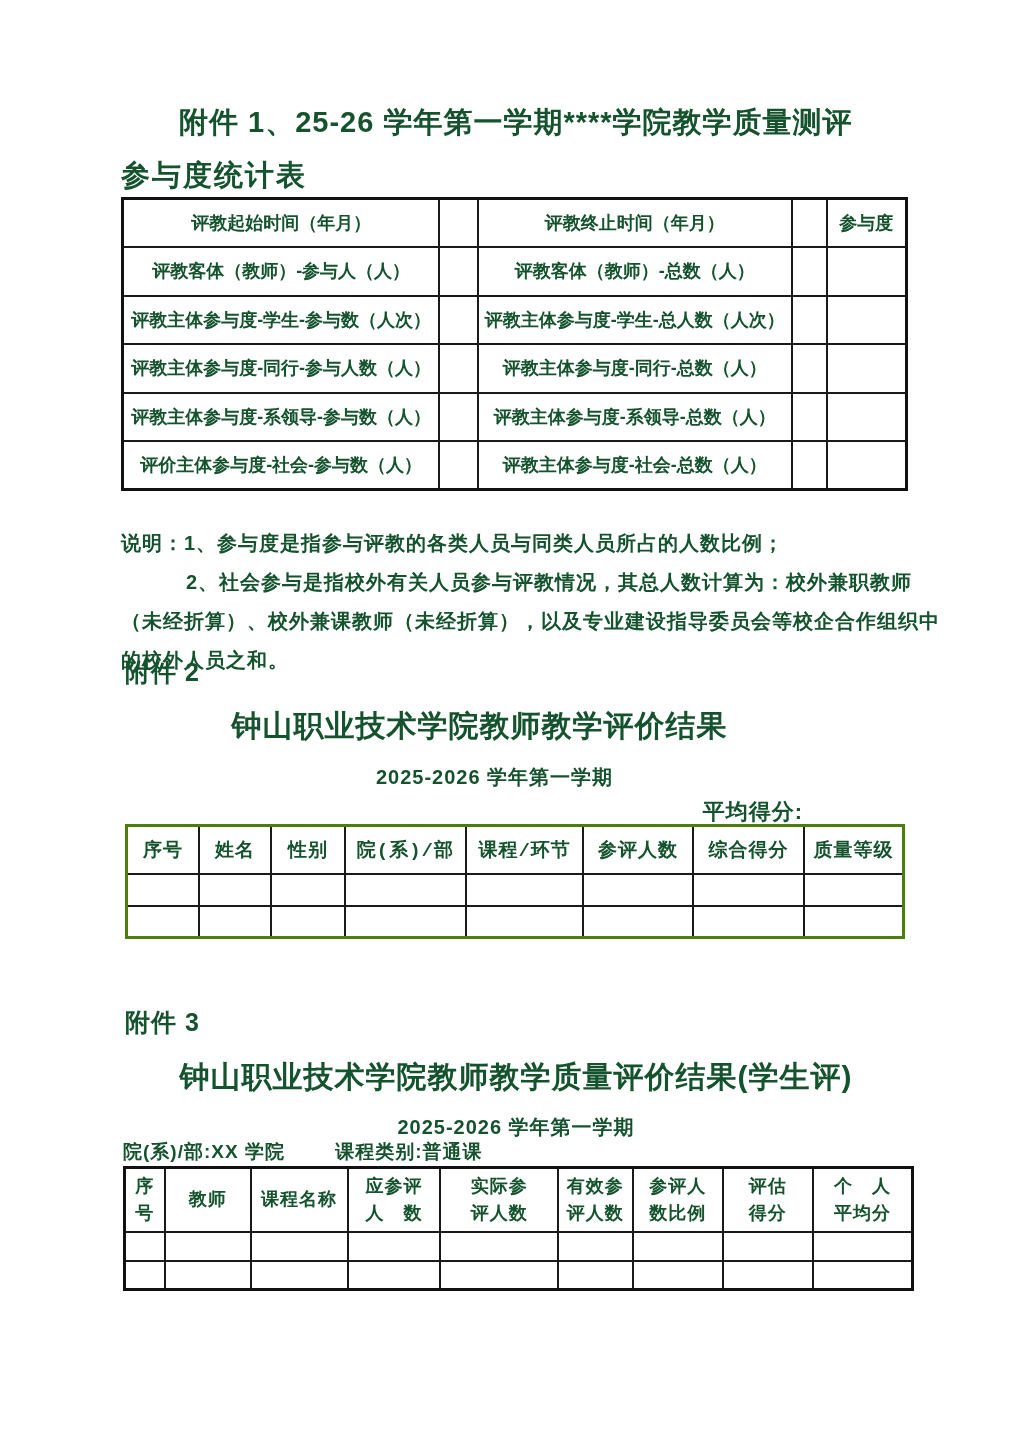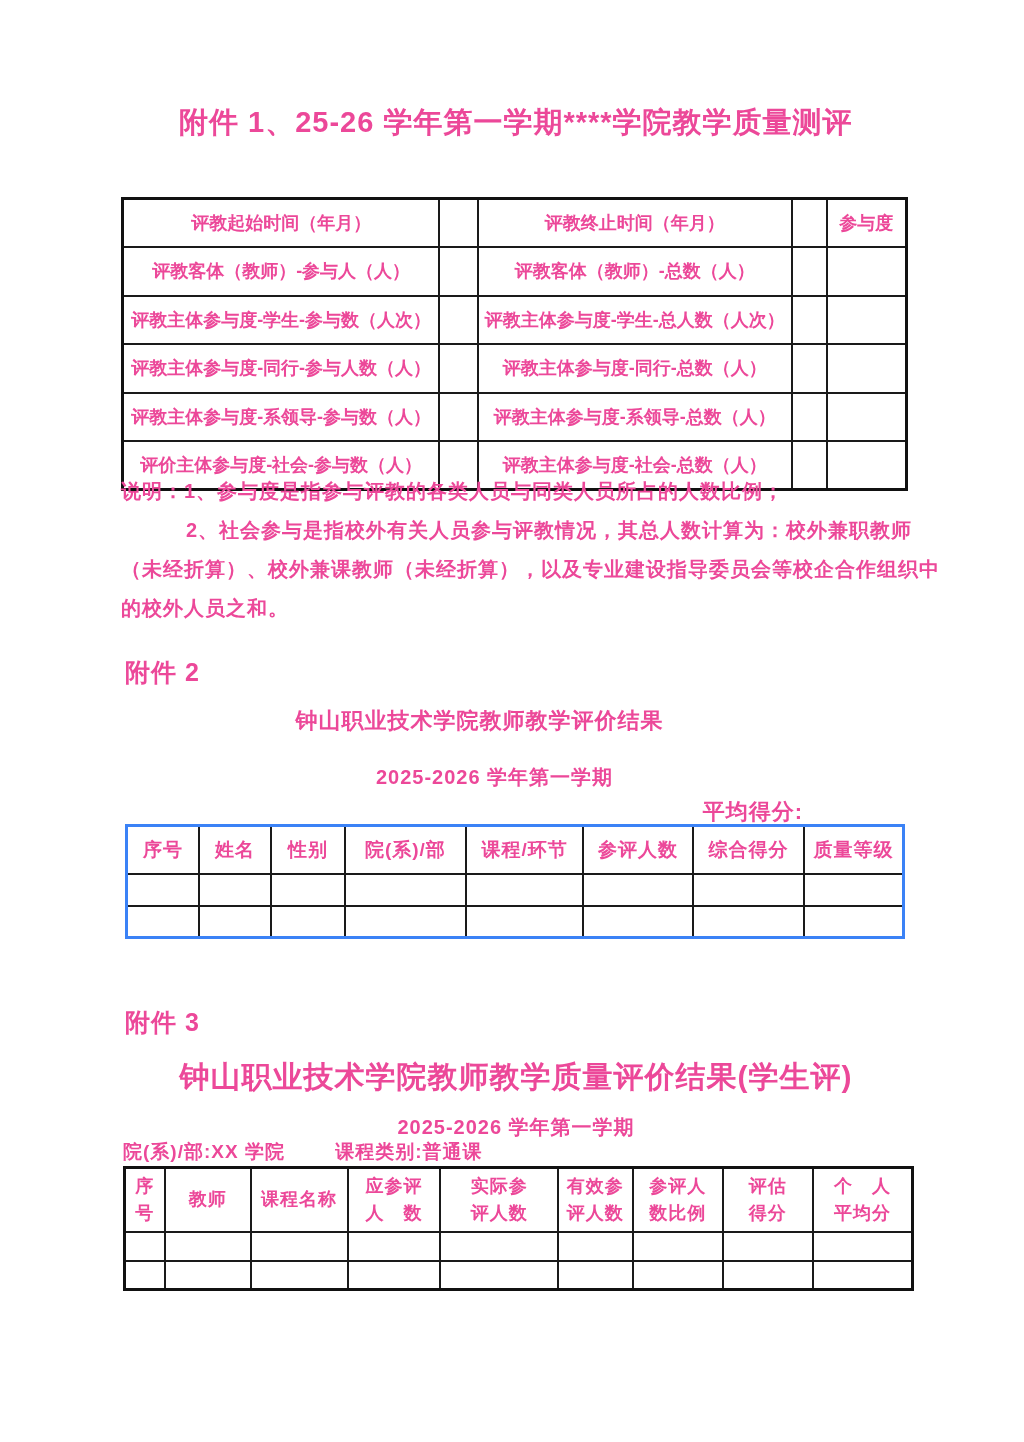--- a/index.html
+++ b/index.html
@@ -2,21 +2,21 @@
 <html><head>
 <meta charset="utf-8">
 <style>
   * { margin: 0; padding: 0; box-sizing: border-box; }
   html, body { background: #e8e8e8; }
   .page {
     position: relative;
     width: 1024px;
     height: 1442px;
     background: #ffffff;
-    color: #ec4899;
+    color: #14532d;
     font-family: "Liberation Sans", "DejaVu Sans", sans-serif;
     overflow: hidden;
   }
   
   .att1-title {
     position: absolute;
     left: 121px; top: 96px;
     width: 800px;
     font-size: 29px;
     font-weight: 700;
@@ -33,21 +33,21 @@
     position: absolute;
     left: 121px; top: 197px;
     width: 787px; height: 294px;
     border: 3px solid #111;
     font-size: 18px;
   }
   .t1 td { height: 43px; font-weight: 700; letter-spacing: 0px; }
 
   .notes {
     position: absolute;
-    left: 121px; top: 472px;
+    left: 121px; top: 524px;
     width: 810px;
     font-size: 20px;
     font-weight: 600;
     letter-spacing: 1px;
   }
   .notes .n-line { display: block; height: 39px; line-height: 39px; white-space: nowrap; }
   .notes .n-indent { padding-left: 65px; }
 
   
   .att-label {
@@ -57,21 +57,21 @@
     font-weight: 600;
     letter-spacing: 1px;
   }
   .att2-label { top: 656px; }
   .att2-title {
     position: absolute;
     left: 121px; top: 706px;
     width: 787px;
     padding-right: 70px;
     text-align: center;
-    font-size: 22px;
+    font-size: 30px;
     font-weight: 700;
     letter-spacing: 1px;
   }
   .att2-subtitle {
     position: absolute;
     left: 121px; top: 764px;
     width: 787px;
     padding-right: 40px;
     text-align: center;
     font-size: 20px;
@@ -85,22 +85,23 @@
     padding-right: 105px;
     text-align: right;
     font-size: 22px;
     font-weight: 600;
     letter-spacing: 1px;
   }
   .t2 {
     position: absolute;
     left: 125px; top: 824px;
     width: 780px; height: 113px;
-    border: 3px solid #3b82f6;
+    border: 3px solid #4d7c0f;
     font-size: 19px;
+    font-family: Liberation Mono, monospace;
   }
   .t2 th { height: 48px; font-weight: 700; letter-spacing: 1px; }
   .t2 td { height: 32px; }
 
   
   .att3-label { top: 1006px; }
   .att3-title {
     position: absolute;
     left: 121px; top: 1057px;
     width: 790px;
@@ -144,20 +145,21 @@
   }
   .t3 td { height: 29px; }
 </style>
 </head>
 <body>
 
 <div class="page">
 
   <div class="att1-title">
     <span class="line1">附件 1、25-26 学年第一学期****学院教学质量测评</span>
+    <span class="line2">参与度统计表</span>
   </div>
 
   <table class="t1">
     <colgroup>
       <col style="width:40.4%">
         <col style="width:4.9%">
         <col style="width:40.1%">
         <col style="width:4.4%">
         <col style="width:10.2%">
     </colgroup>

